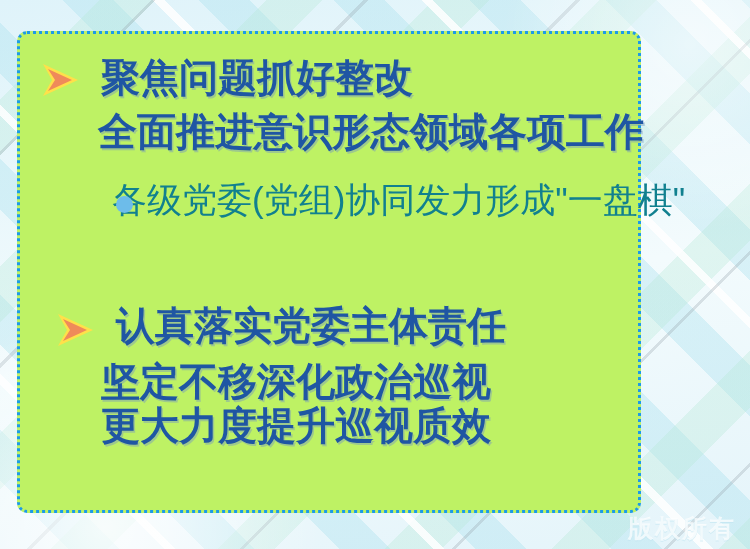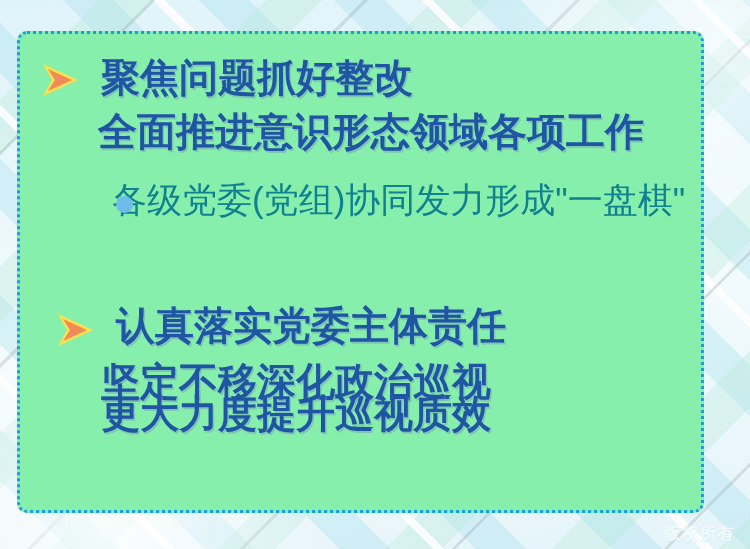--- a/index.html
+++ b/index.html
@@ -83,38 +83,38 @@
     background:
       radial-gradient(circle at 14% 96%, rgba(255,255,255,0.80) 0%, rgba(255,255,255,0) 26%),
       radial-gradient(circle at 92% 8%, rgba(255,255,255,0.55) 0%, rgba(255,255,255,0) 22%);
   }
 
   
   .watermark {
     position: absolute;
     right: 14px;
     bottom: 4px;
-    font-size: 16px;
+    font-size: 25px;
     font-weight: bold;
     letter-spacing: 2px;
     color: rgba(255, 255, 255, 0.72);
     text-shadow: 0 1px 0 rgba(190, 228, 240, 0.55);
     white-space: nowrap;
     user-select: none;
   }
 
   
   .card {
     position: absolute;
     left: 17px;
     top: 31px;
-    width: 687px;
+    width: 624px;
     height: 482px;
     box-sizing: border-box;
-    background: #86efac;
+    background: #bef264;
     border: 3px dotted #1c9ae8;
     border-radius: 10px;
   }
 
   .card-inner {
     position: absolute;
     inset: 0;
     padding: 26px 0 0 0;
     box-sizing: border-box;
   }
@@ -230,19 +230,19 @@
           <polygon points="8,7 32,18 8,29 15,18" fill="#ef8a5a"></polygon>
         </svg>
 
         <div class="line line-primary indent">认真落实党委主体责任</div>
       </div>
 
       <div class="block block-primary pos" style="left:0; top:328px;">
         <div class="line line-primary indent">坚定不移深化政治巡视</div>
       </div>
 
-      <div class="block block-primary pos" style="left:0; top:360px;">
+      <div class="block block-primary pos" style="left:0; top:372px;">
         <div class="line line-primary indent">更大力度提升巡视质效</div>
       </div>
 
     </div>
   </div>
 </div>
 
 </body></html>

